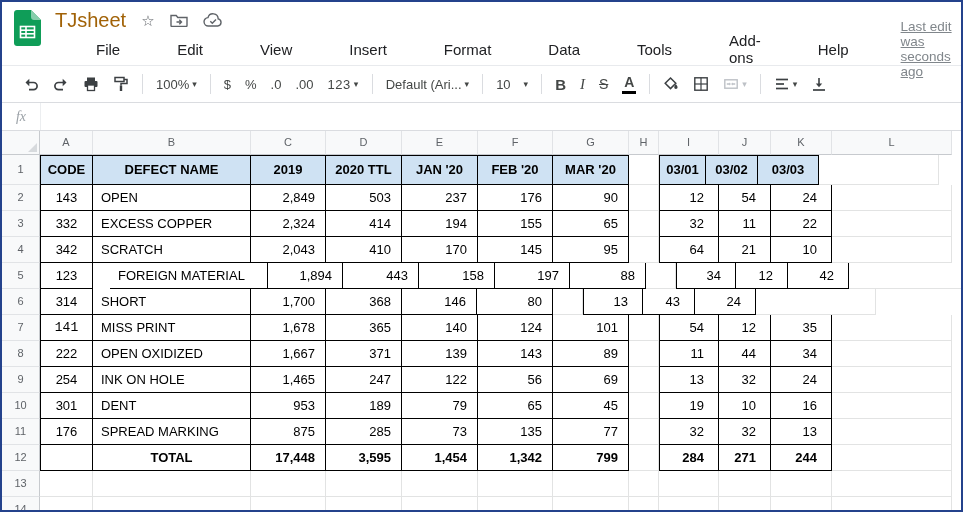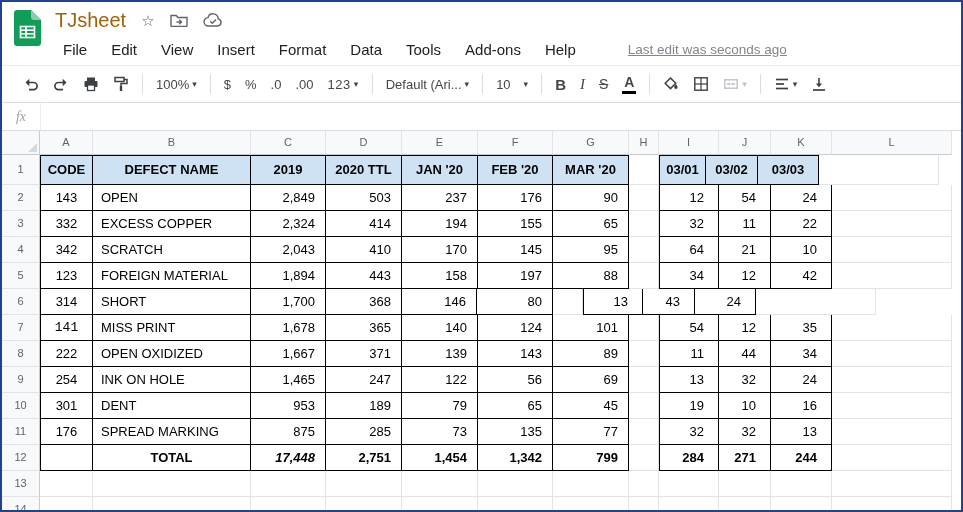--- a/index.html
+++ b/index.html
@@ -7,21 +7,21 @@
          overflow:hidden;display:flex;flex-direction:column;}
 
   
   .top{height:63px;border-bottom:1px solid #e8eaed;display:flex;flex:none;}
   .sheets-icon{width:27px;height:36px;margin:8px 14px 0 12px;flex:none;}
   .top-main{flex:1;min-width:0;}
   .title-row{display:flex;align-items:center;height:30px;margin-top:3px;gap:15px;}
   .doc-title{font-size:20px;color:#a16207;}
   .mini-icon{color:#5f6368;font-size:15px;line-height:1;display:flex;align-items:center;}
   .menu-row{display:flex;align-items:center;height:28px;margin-left:8px;gap:24px;font-size:15px;color:#202124;}
-  .menu-item{cursor:default;}
+  .menu-item{cursor:default;margin-left:33px;}
   .last-edit{margin-left:28px;font-size:13.5px;color:#80868b;text-decoration:underline;}
 
   
   .toolbar{height:36px;border-bottom:1px solid #dadce0;display:flex;align-items:center;
            padding-left:14px;flex:none;color:#444746;font-size:13px;}
   .tb-btn{display:flex;align-items:center;justify-content:center;height:26px;padding:0 7px;
           border-radius:4px;gap:3px;flex:none;cursor:default;}
   .tb-divider{width:1px;height:20px;background:#dadce0;margin:0 6px;flex:none;}
   .caret{font-size:9px;color:#444746;}
   .caret.dim{color:#bdc1c6;}
@@ -299,21 +299,21 @@
           <div class="cell tbl ta-r" style="width: 76px;">95</div>
           <div class="cell" style="width: 30px;"></div>
           <div class="cell tbl bl ta-rk" style="width: 60px;">64</div>
           <div class="cell tbl ta-rk" style="width: 52px;">21</div>
           <div class="cell tbl ta-rk" style="width: 61px;">10</div>
           <div class="cell" style="width: 120px;"></div>
         </div>
         <div class="grid-row">
           <div class="row-hdr">5</div>
           <div class="cell tbl bl ta-c" style="width: 53px;">123</div>
-          <div class="cell tbl ta-l" style="width: 158px;">FOREIGN MATERIAL</div>
+          <div class="cell tbl ta-l" style="width: 158px; margin-left: 17px;">FOREIGN MATERIAL</div>
           <div class="cell tbl ta-r" style="width: 75px;">1,894</div>
           <div class="cell tbl ta-r" style="width: 76px;">443</div>
           <div class="cell tbl ta-r" style="width: 76px;">158</div>
           <div class="cell tbl ta-r" style="width: 75px;">197</div>
           <div class="cell tbl ta-r" style="width: 76px;">88</div>
           <div class="cell" style="width: 30px;"></div>
           <div class="cell tbl bl ta-rk" style="width: 60px;">34</div>
           <div class="cell tbl ta-rk" style="width: 52px;">12</div>
           <div class="cell tbl ta-rk" style="width: 61px;">42</div>
           <div class="cell" style="width: 120px;"></div>
@@ -404,22 +404,22 @@
           <div class="cell" style="width: 30px;"></div>
           <div class="cell tbl bl ta-rk" style="width: 60px;">32</div>
           <div class="cell tbl ta-rk" style="width: 52px;">32</div>
           <div class="cell tbl ta-rk" style="width: 61px;">13</div>
           <div class="cell" style="width: 120px;"></div>
         </div>
         <div class="grid-row">
           <div class="row-hdr">12</div>
           <div class="cell tbl bl total-cell ta-c" style="width: 53px;"></div>
           <div class="cell tbl total-cell ta-c" style="width: 158px;">TOTAL</div>
-          <div class="cell tbl total-cell ta-r" style="width: 75px; font-style: italic;">17,448</div>
-          <div class="cell tbl total-cell ta-r" style="width: 76px;">2,751</div>
+          <div class="cell tbl total-cell ta-r" style="width: 75px;">17,448</div>
+          <div class="cell tbl total-cell ta-r" style="width: 76px;">3,595</div>
           <div class="cell tbl total-cell ta-r" style="width: 76px;">1,454</div>
           <div class="cell tbl total-cell ta-r" style="width: 75px;">1,342</div>
           <div class="cell tbl total-cell ta-r" style="width: 76px;">799</div>
           <div class="cell" style="width: 30px;"></div>
           <div class="cell tbl bl total-cell ta-rk" style="width: 60px;">284</div>
           <div class="cell tbl total-cell ta-rk" style="width: 52px;">271</div>
           <div class="cell tbl total-cell ta-rk" style="width: 61px;">244</div>
           <div class="cell" style="width: 120px;"></div>
         </div>
         <div class="grid-row">

